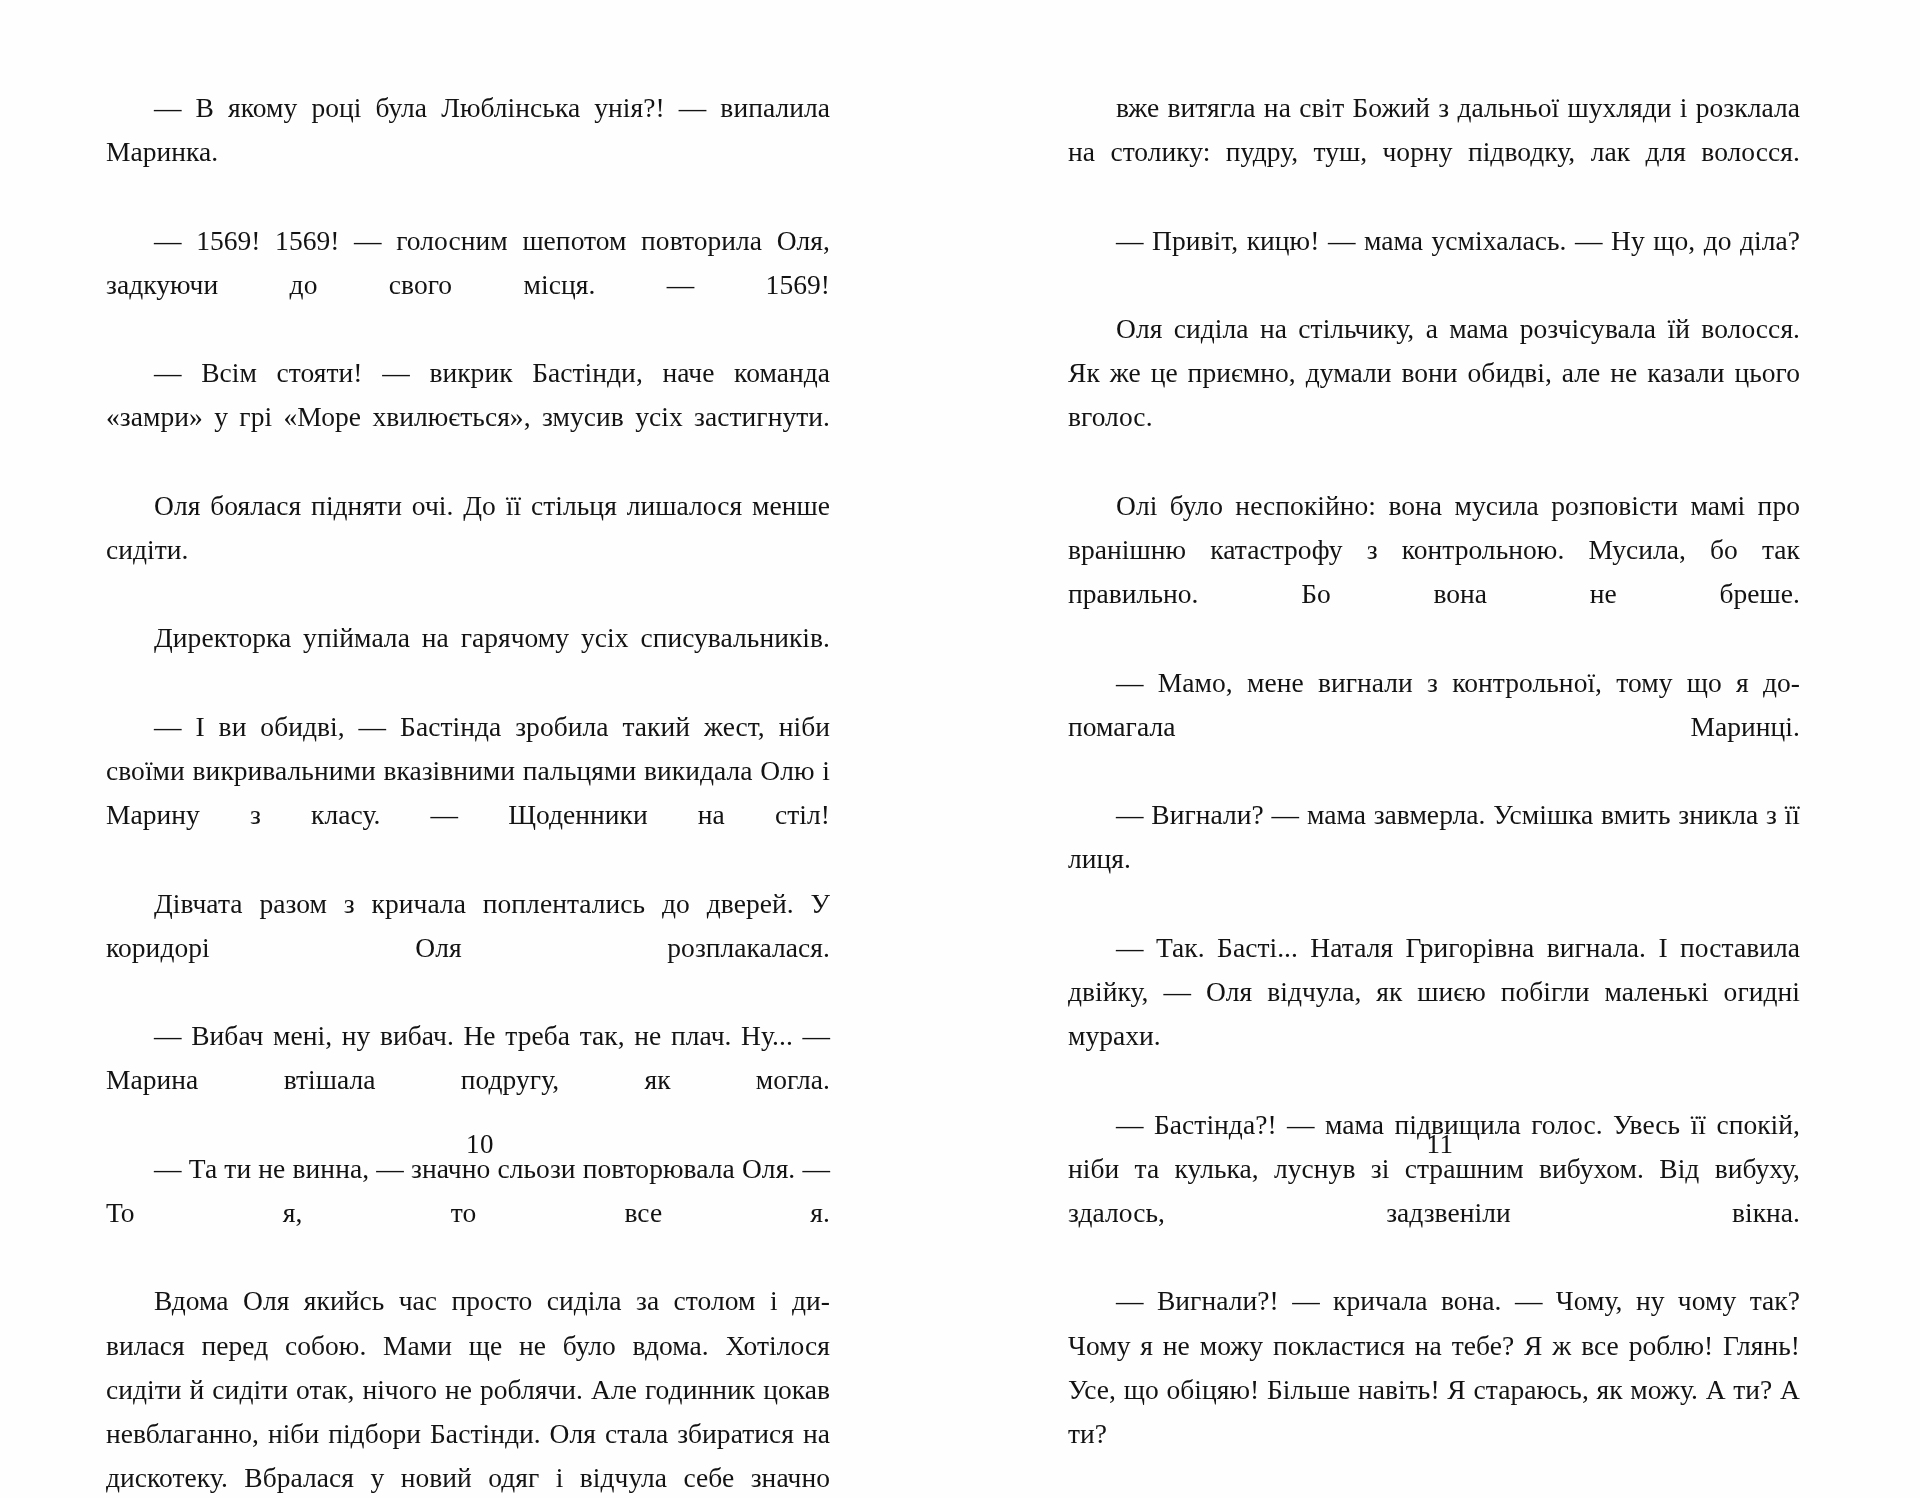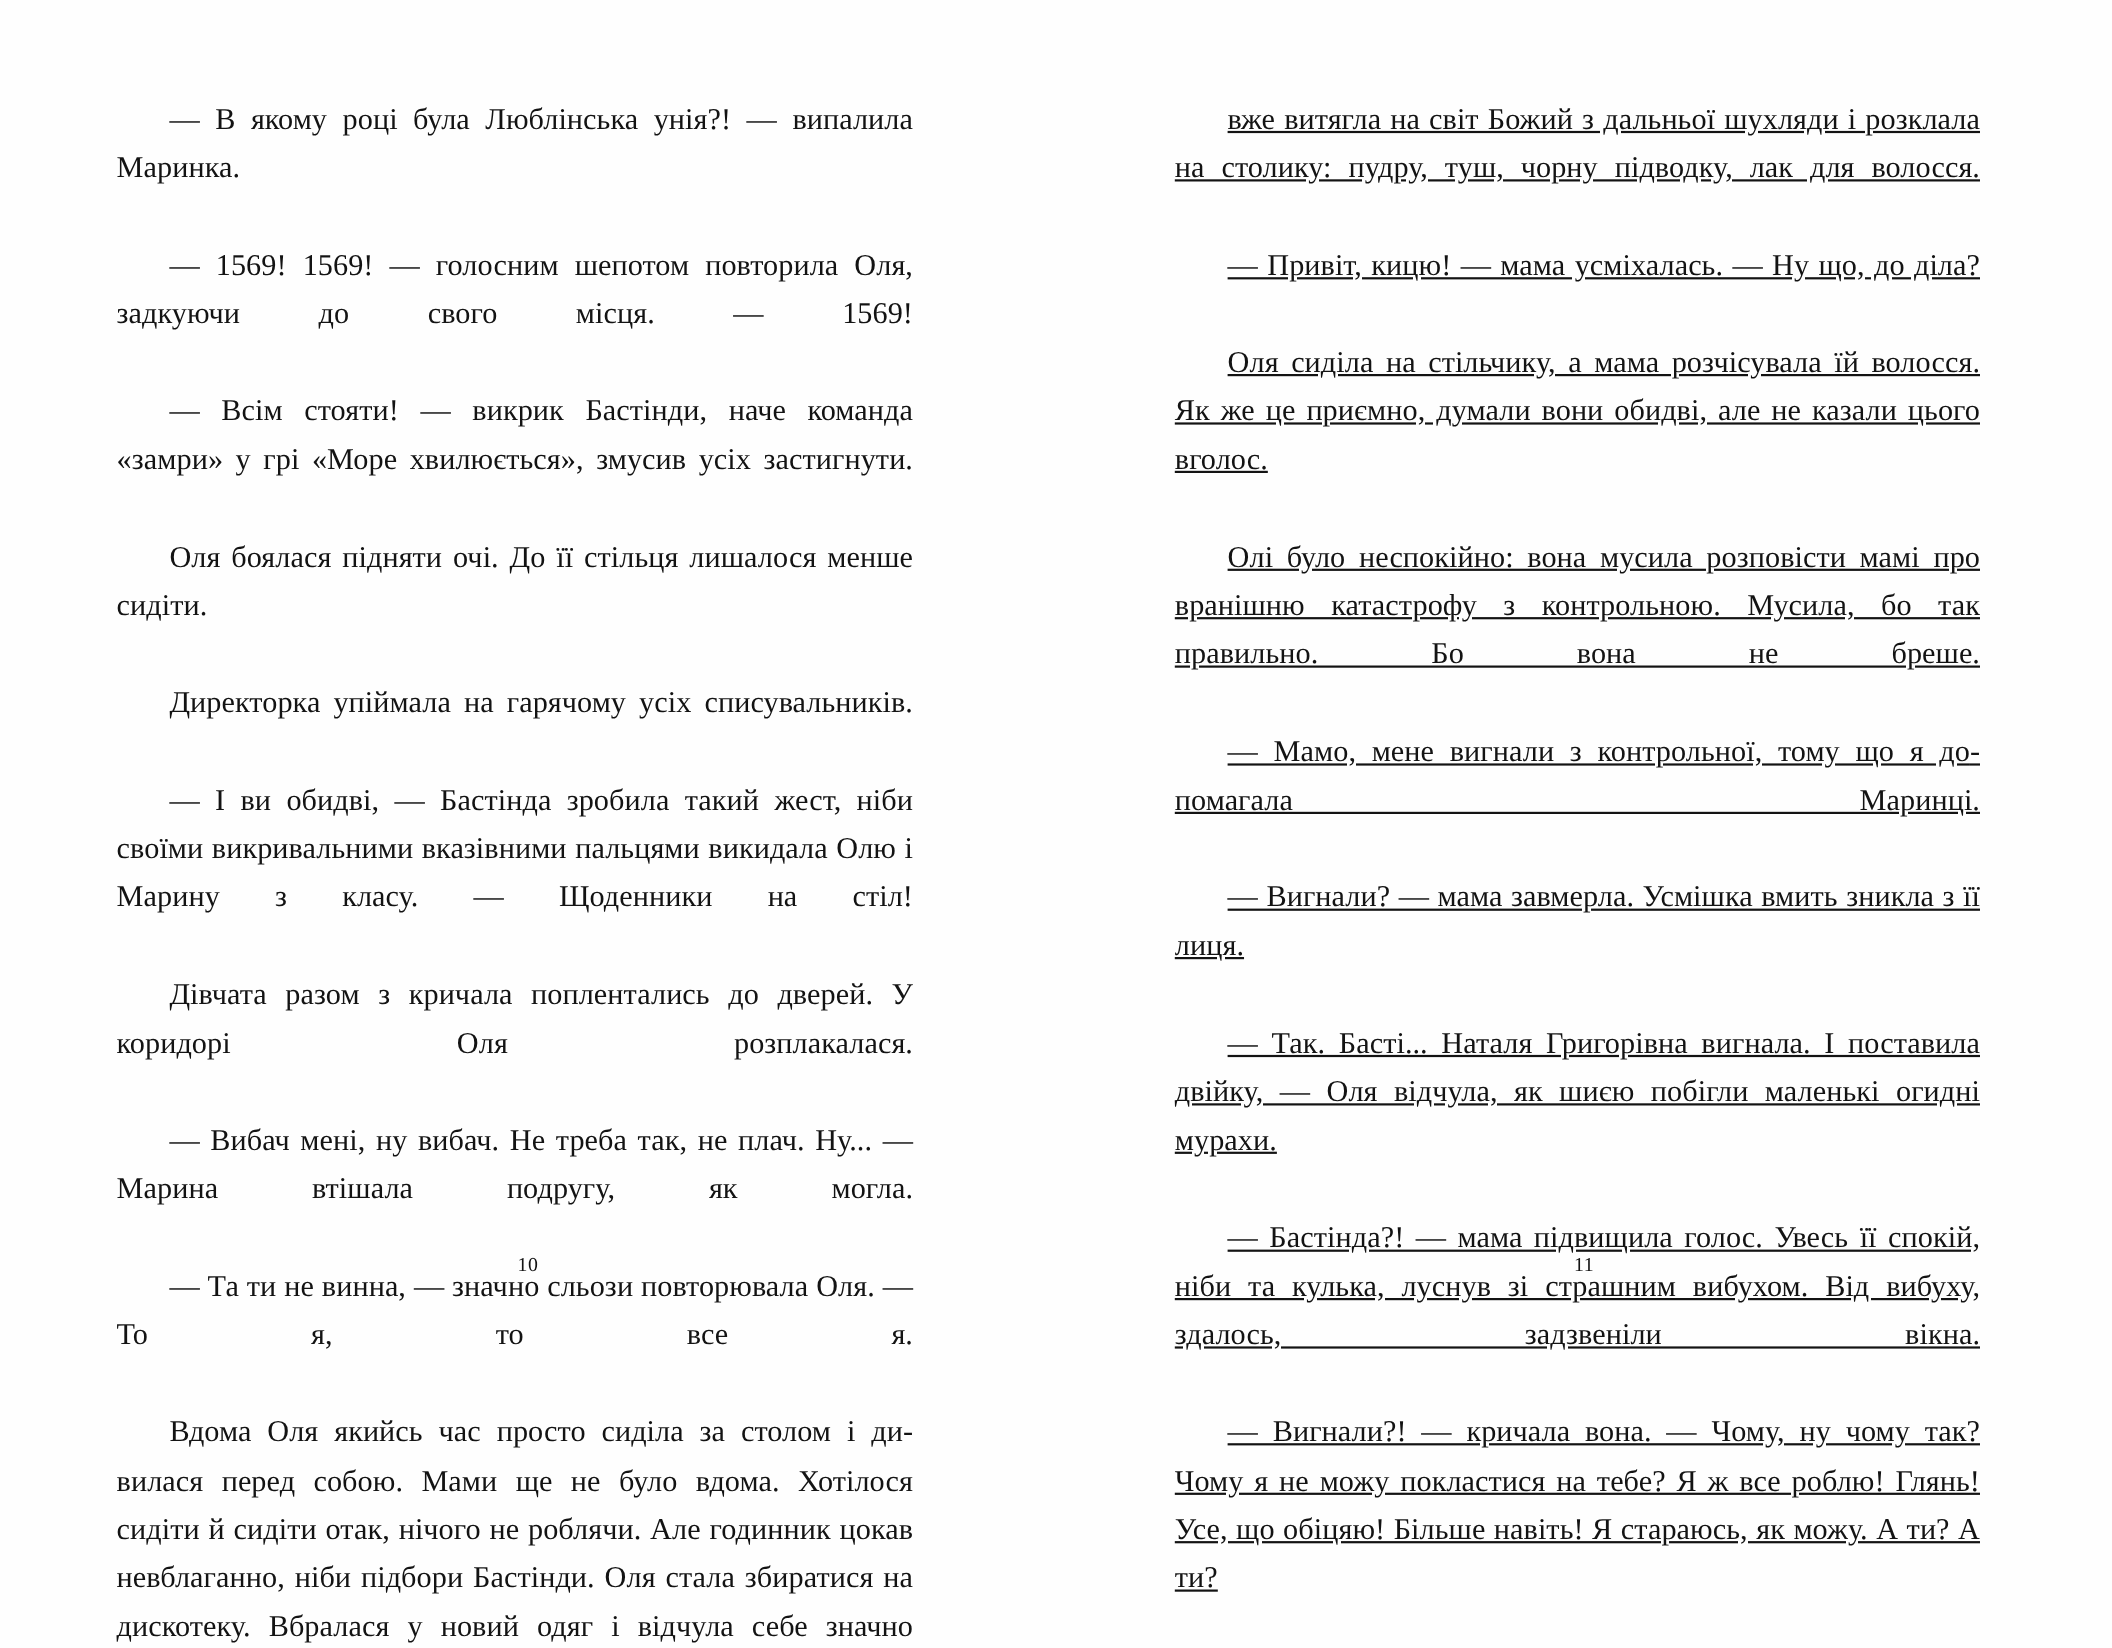--- a/index.html
+++ b/index.html
@@ -30,21 +30,21 @@
   
   .page {
     position: relative;
     width: 960px;
     height: 1498px;
     box-sizing: border-box;
     background: #fefefe;
   }
 
   .page-left  { padding: 86px 130px 0 106px; }
-  .page-right { padding: 86px 120px 0 108px; text-decoration: underline; }
+  .page-right { padding: 86px 120px 0 108px; }
 
   .textblock {
     font-size: 27.5px;
     line-height: 44.2px;
     text-align: justify;
     text-justify: inter-word;
     hyphens: manual;
     -webkit-hyphens: manual;
     letter-spacing: 0.05px;
     word-spacing: 0.2px;
@@ -65,21 +65,21 @@
     display: inline-block;
     width: 100%;
   }
 
   .folio {
     position: absolute;
     bottom: 0;
     left: 0;
     right: 0;
     text-align: center;
-    font-size: 18px;
+    font-size: 27px;
     letter-spacing: 0.5px;
   }
   .page-left  .folio { bottom: 338px; }
   .page-right .folio { bottom: 338px; }
 
   .folio span { display: inline-block; }
 </style>
 </head>
 <body>
 

